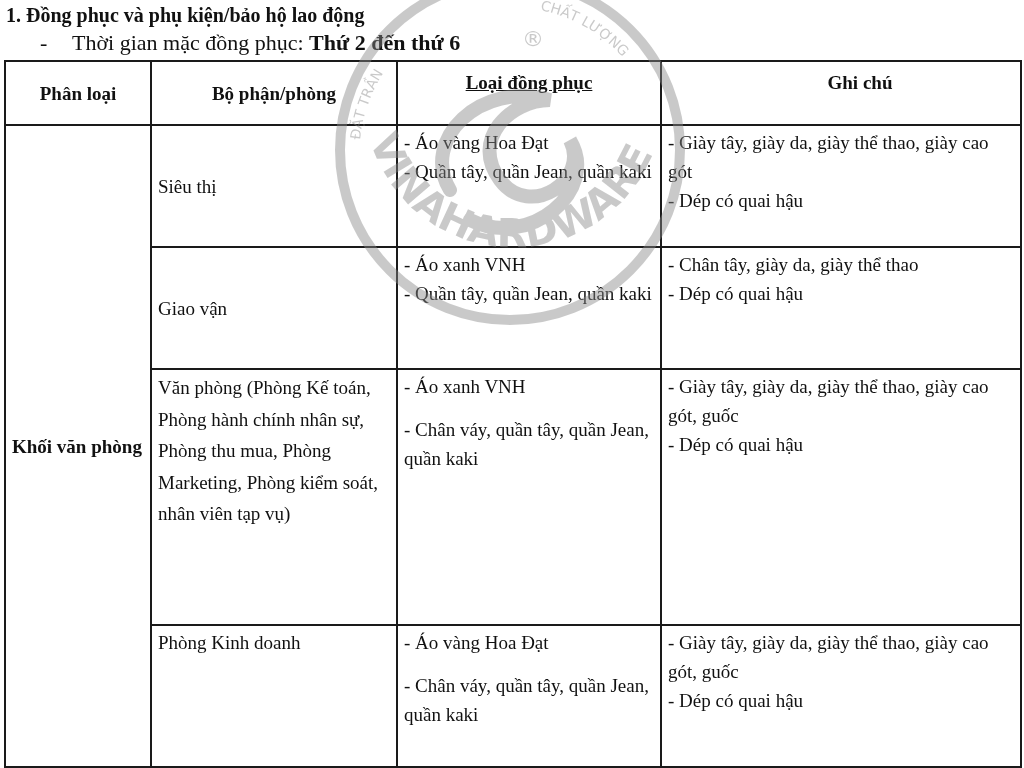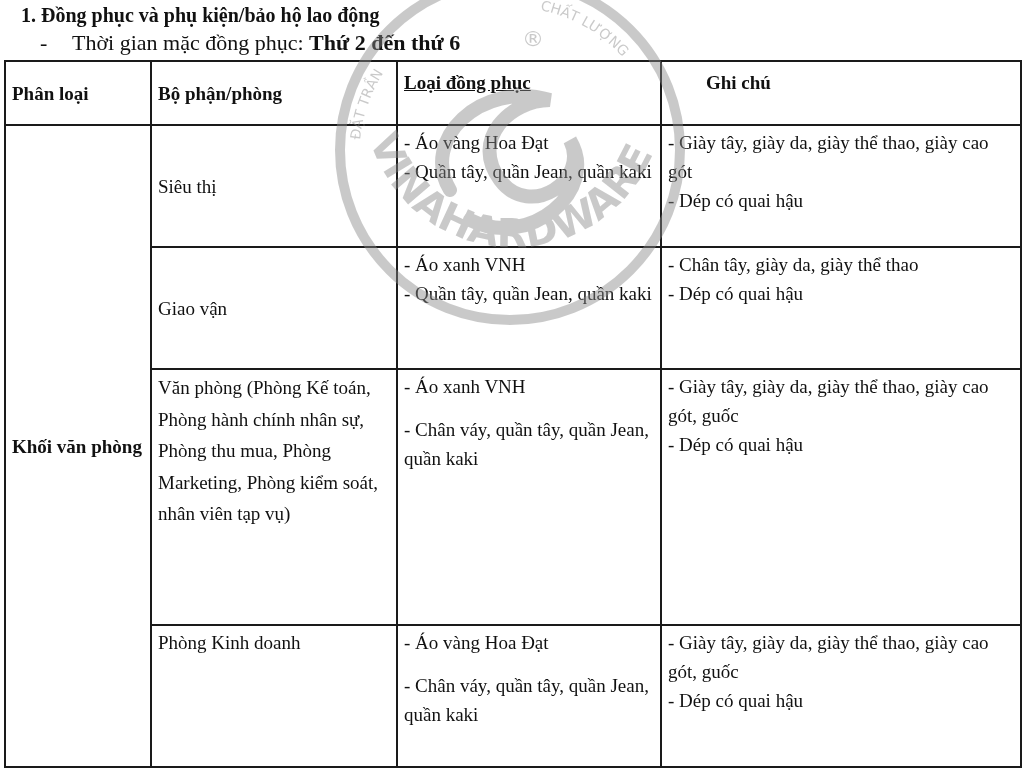--- a/index.html
+++ b/index.html
@@ -1,35 +1,35 @@
 <!DOCTYPE html>
 <html><head>
 <meta charset="utf-8">
 <style>
   html, body { margin:0; padding:0; }
   body {
     width:1024px; height:768px; overflow:hidden; background:#ffffff; position:relative;
     font-family:"Liberation Serif", "DejaVu Serif", serif; color:#111;
   }
   .heading {
-    position:absolute; left:6px; top:2px; font-weight:bold; font-size:20px; line-height:26px;margin-left:15px;
+    position:absolute; left:6px; top:2px; font-weight:bold; font-size:20px; line-height:26px;
   }
   .subline {
     position:absolute; left:40px; top:31px; font-size:22px; line-height:24px;
   }
   .subline .dash { display:inline-block; width:32px; }
   .subline b { font-weight:bold; }
   table.uni {
     position:absolute; left:4px; top:60px; width:1018px; border-collapse:collapse;
     font-size:19px; line-height:29px;
   }
   table.uni td, table.uni th {
     border:2px solid #1a1a1a; padding:2px 6px; vertical-align:top; text-align:left;
   }
-  table.uni th { font-weight:bold; height:54px; vertical-align:middle; }
+  table.uni th { font-weight:bold; height:54px; vertical-align:middle;text-align:center; }
   .col1 { width:132px; }
   .col2 { width:232px; }
   .col3 { width:250px; }
   .mid { vertical-align:middle !important; }
   .just { text-align:justify; text-align-last:left;margin-top:32px; }
   .khoi { font-weight:bold; text-align:justify; }
   .line { display:block; }
   .gap { display:block; height:14px; }
   .watermark {
     position:absolute; left:300px; top:-10px; width:420px; height:350px; pointer-events:none; opacity:0.45;

